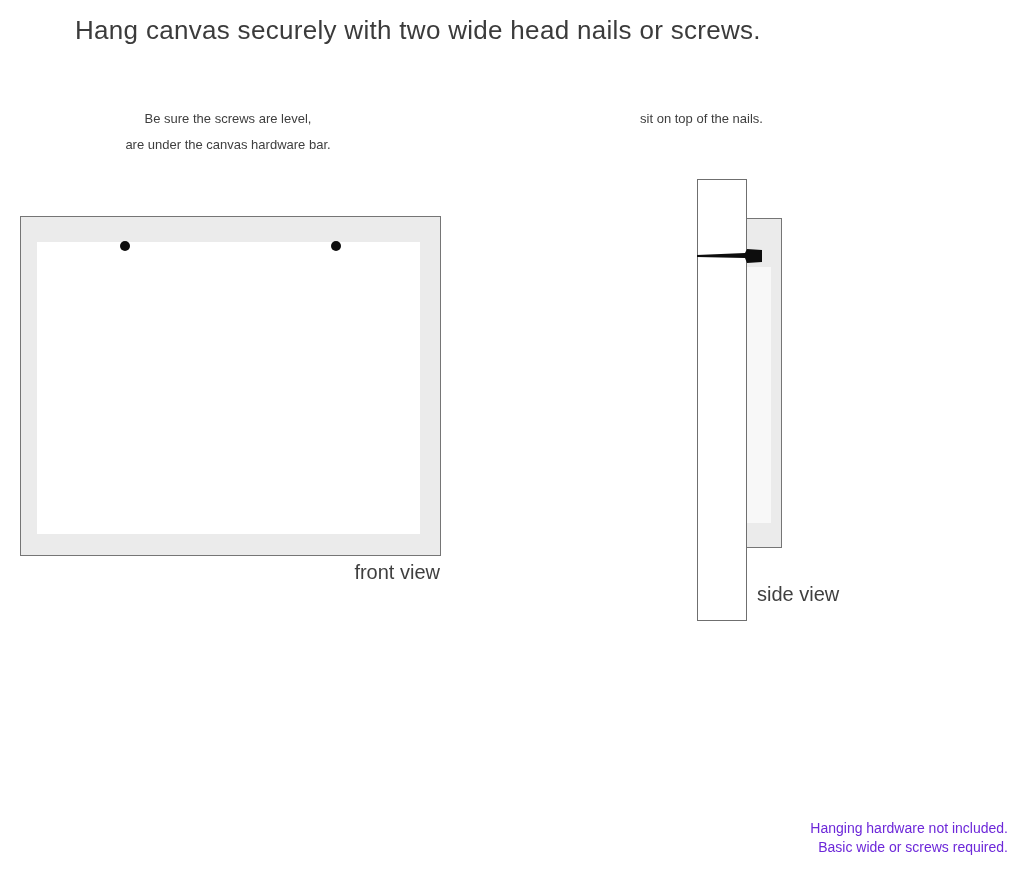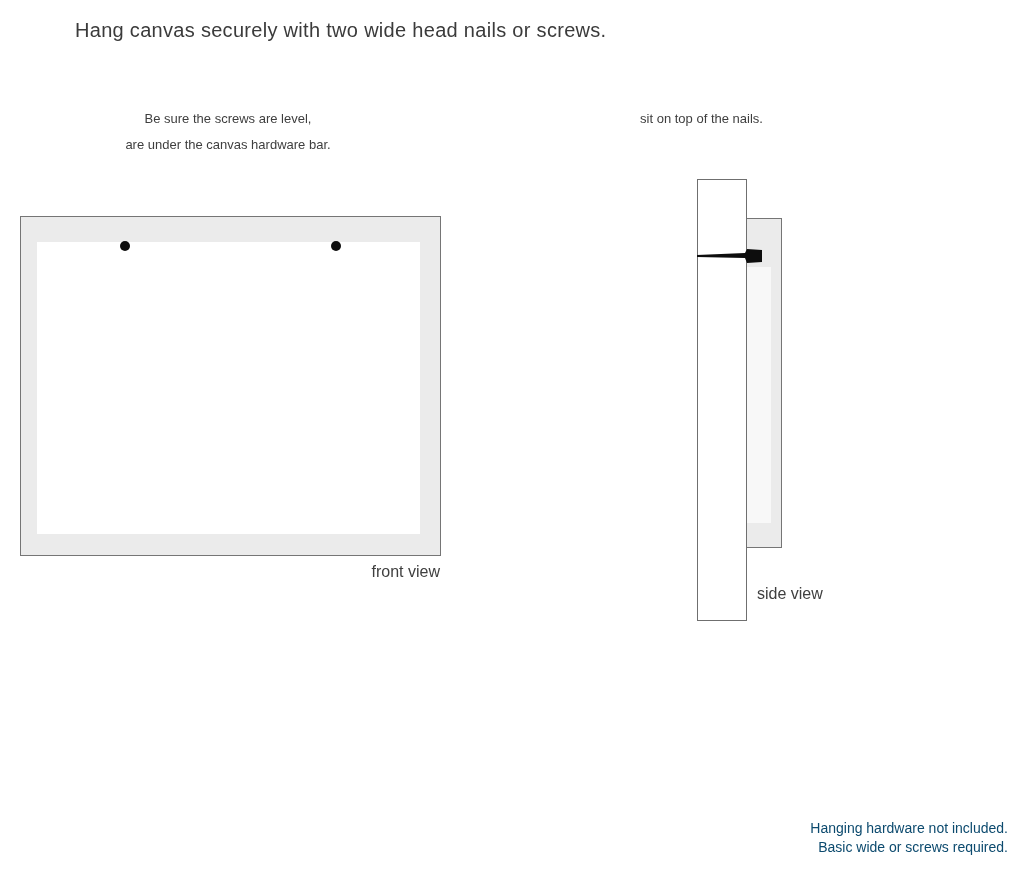--- a/index.html
+++ b/index.html
@@ -15,21 +15,21 @@
     overflow: hidden;
     font-family: "Liberation Sans", sans-serif;
     color: #3e3e3e;
   }
 
   
   .page-title {
     position: absolute;
     left: 75px;
     top: 14px;
-    font-size: 20px;
+    font-size: 26px;
     font-weight: 300;
     letter-spacing: 0.3px;
     line-height: 32px;
     color: #3b3b3b;
     white-space: nowrap;
   }
   .instruction {
     position: absolute;
     text-align: center;
     font-size: 13px;
@@ -110,21 +110,21 @@
     left: 695px;
     top: 246px;
     width: 70px;
     height: 20px;
     z-index: 3;
   }
 
   
   .view-label {
     position: absolute;
-    font-size: 16px;
+    font-size: 20px;
     font-weight: 300;
     color: #3f3f3f;
     line-height: 24px;
   }
   .view-label-front {
     left: 20px;
     top: 560px;
     width: 420px;
     text-align: right;
   }
@@ -136,21 +136,21 @@
 
   
   .footnote {
     position: absolute;
     right: 16px;
     top: 819px;
     text-align: right;
     font-size: 14px;
     font-weight: 300;
     line-height: 19px;
-    color: #0c4a6e;
+    color: #6d28d9;
   }
 </style>
 </head>
 <body>
 
 <div id="page">
 
   <div class="page-title">Hang canvas securely with two wide head nails or screws.</div>
 
   <div class="instruction instruction-front">

